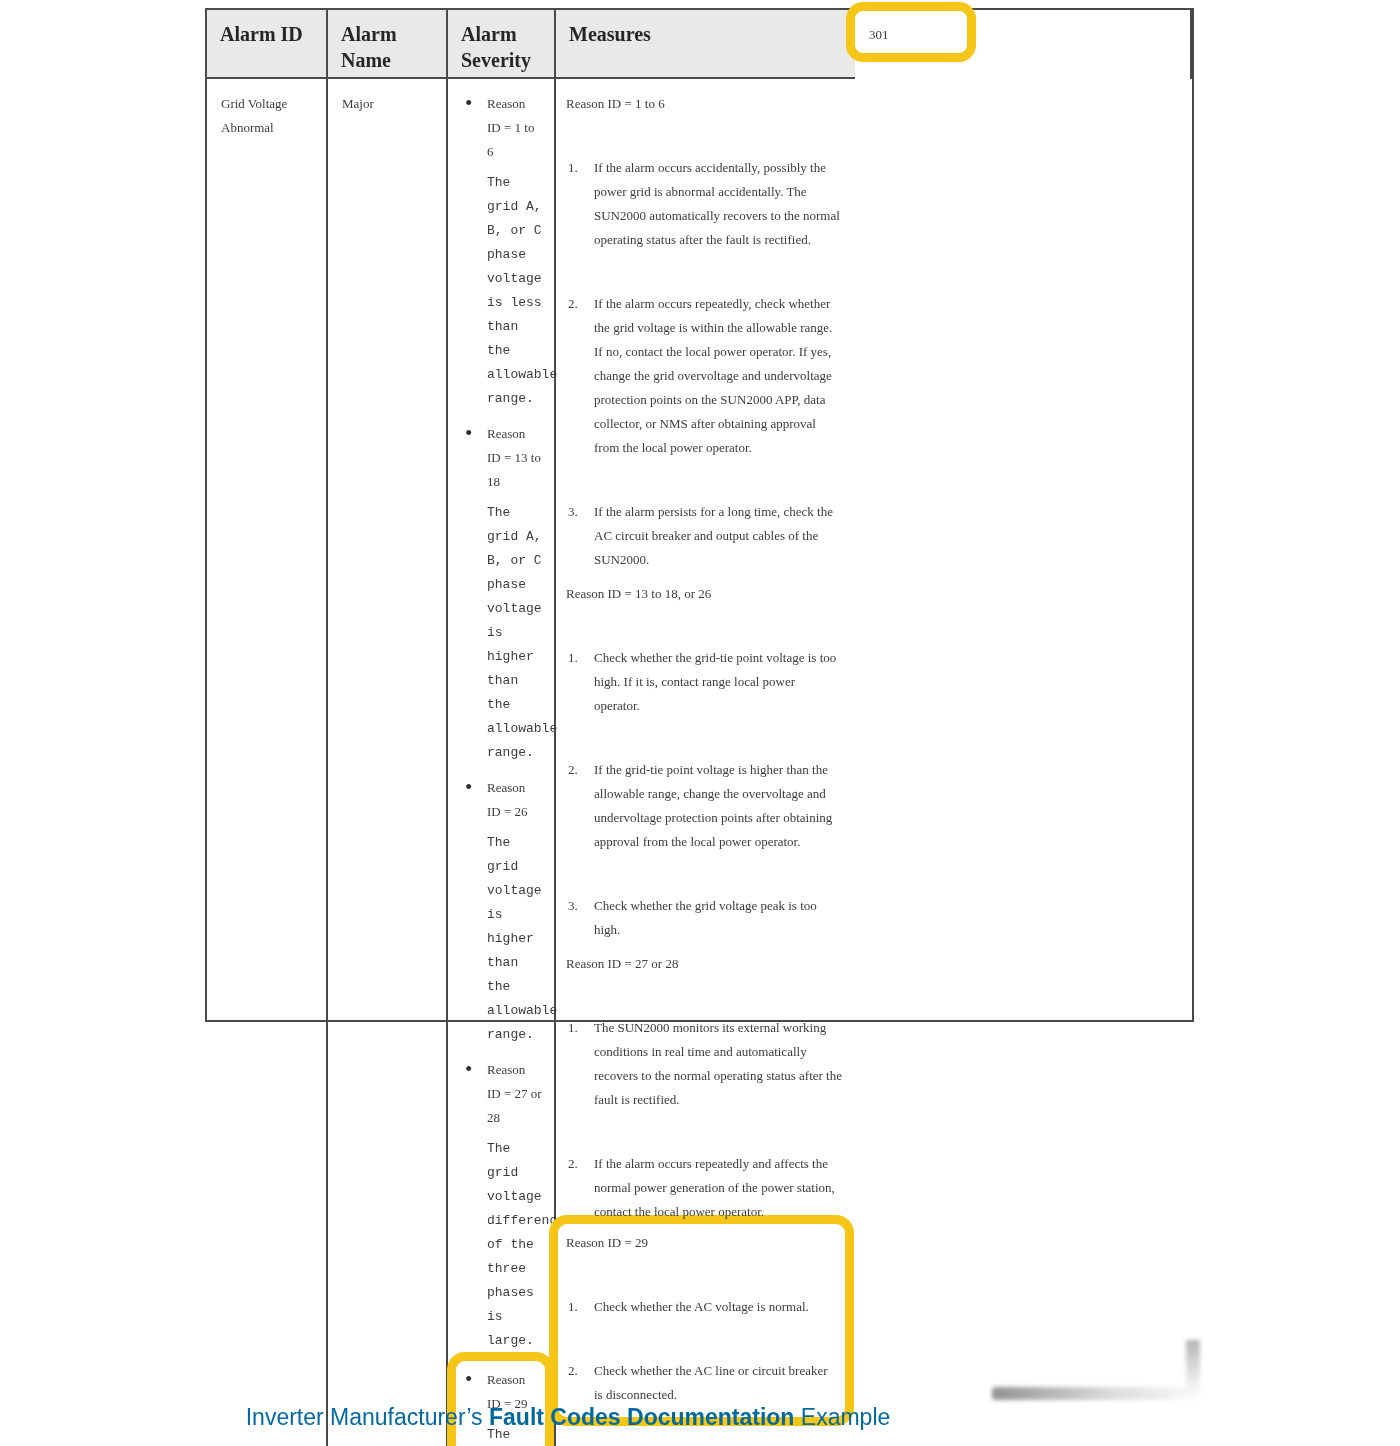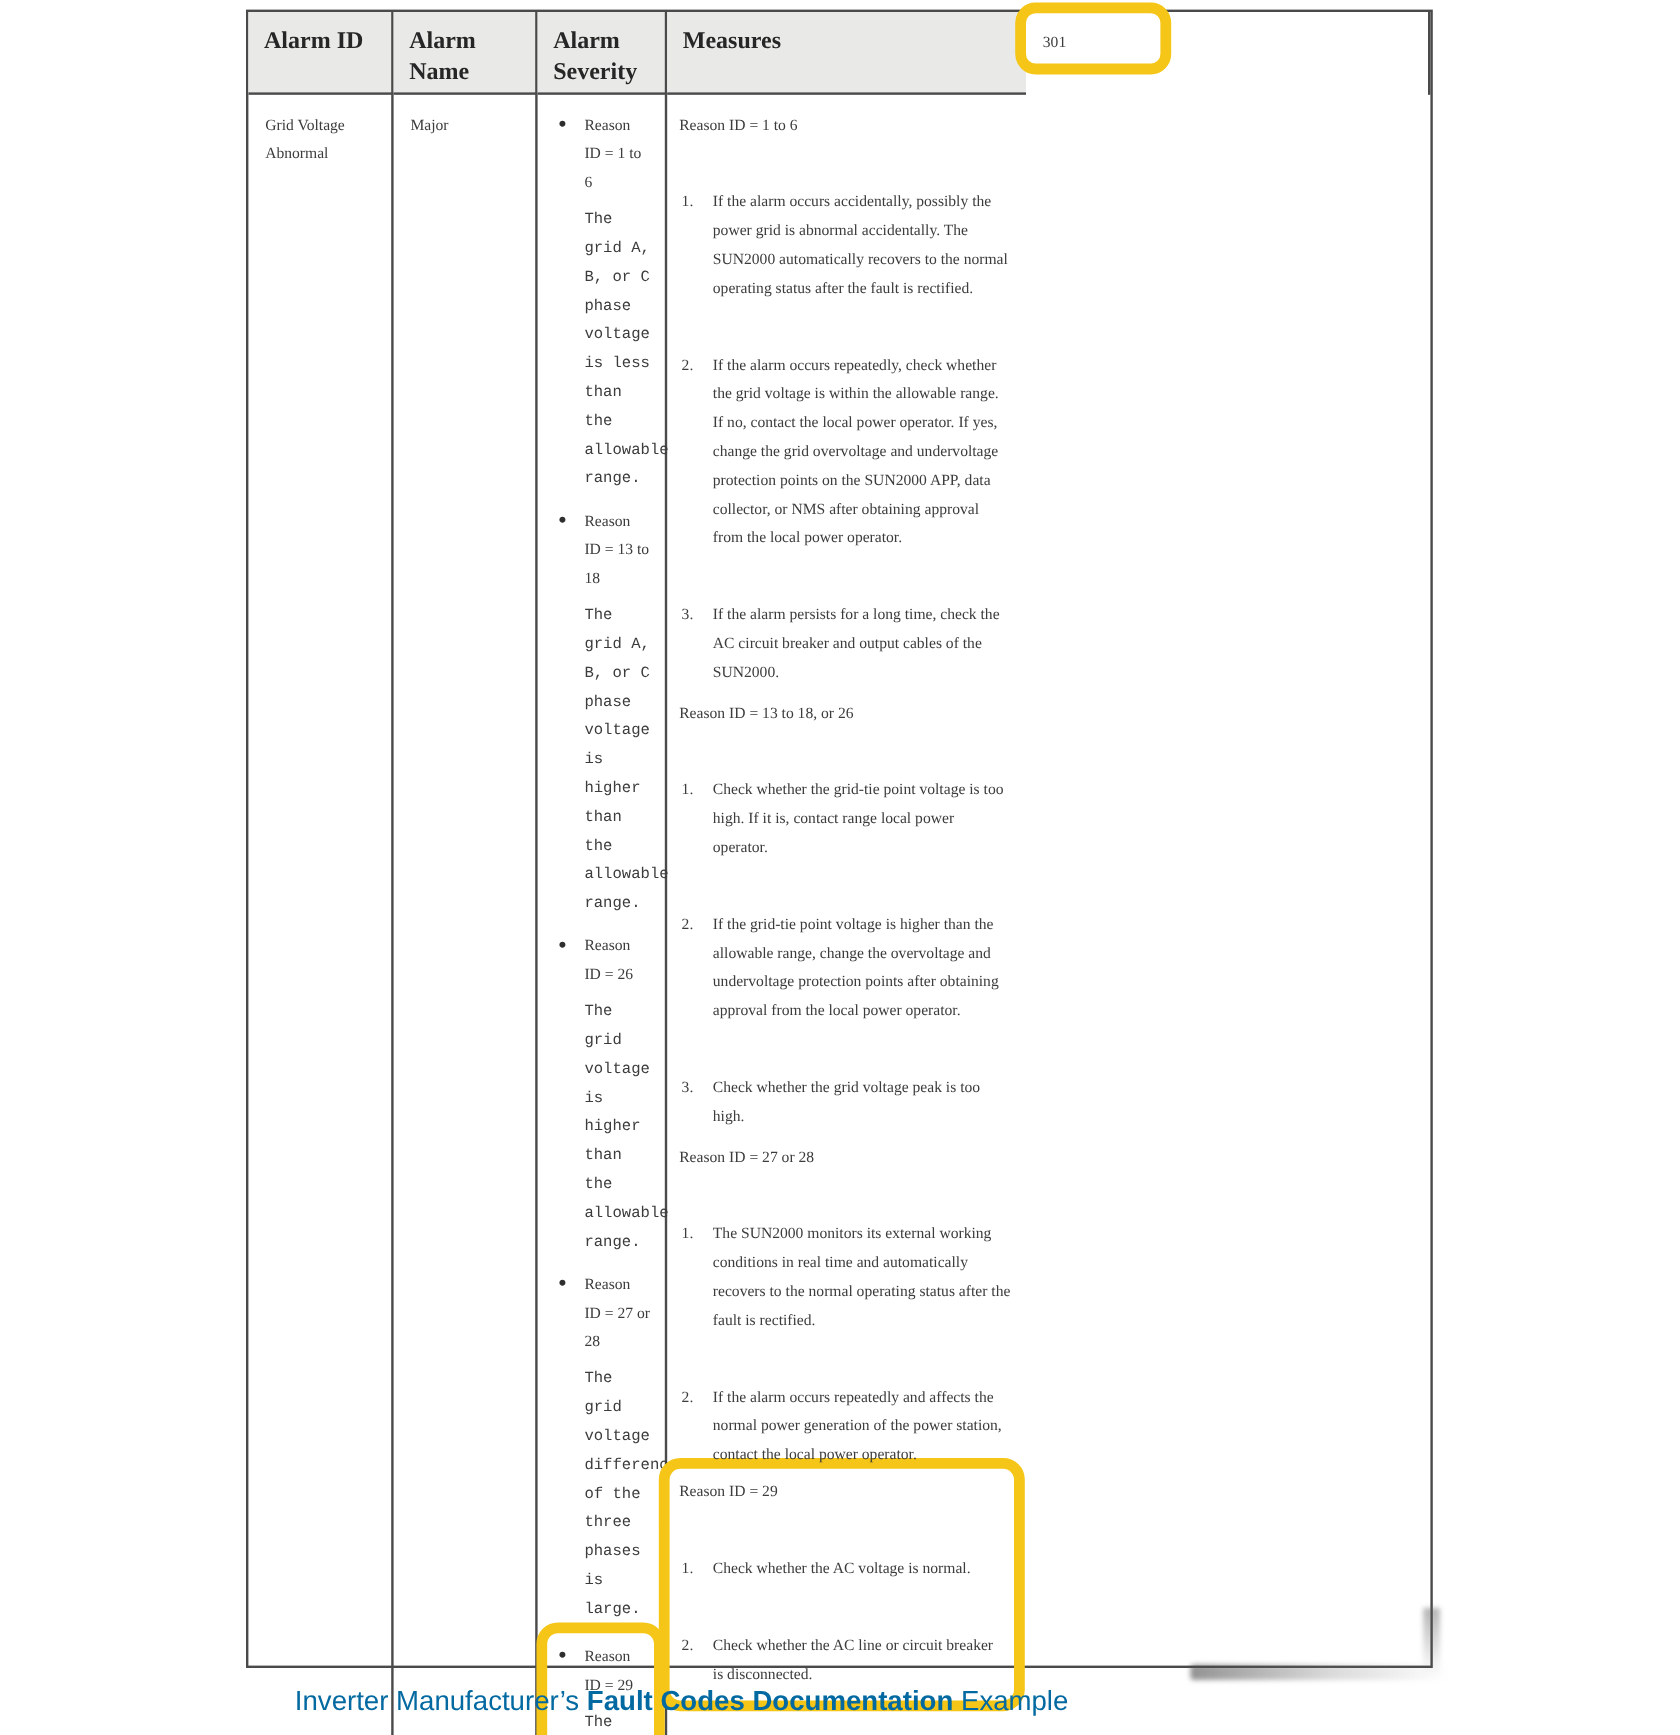--- a/index.html
+++ b/index.html
@@ -6,21 +6,21 @@
     --hl:#F5C617;
     --border:#4A4A4A;
     --hdrbg:#E9E9E7;
     --txt:#3C3C3C;
   }
   *{box-sizing:border-box;margin:0;padding:0;}
   html,body{width:1400px;height:1446px;background:#ffffff;overflow:hidden;}
   body{font-family:"Liberation Serif","DejaVu Serif",serif;color:var(--txt);position:relative;}
 
   .doc-table{
-    position:absolute;left:205px;top:8px;width:989px;height:1382px;
+    position:absolute;left:205px;top:8px;width:989px;height:1014px;
     border:2px solid var(--border);
     display:grid;
     grid-template-columns:121px 120px 108px 299px 337px;
     grid-template-rows:69px 1fr;
     background:#fff;
   }
   .cell{border-right:2px solid var(--border);overflow:visible;}
   .cell.last{border-right:none;}
   .hcell{
     background:var(--hdrbg);

